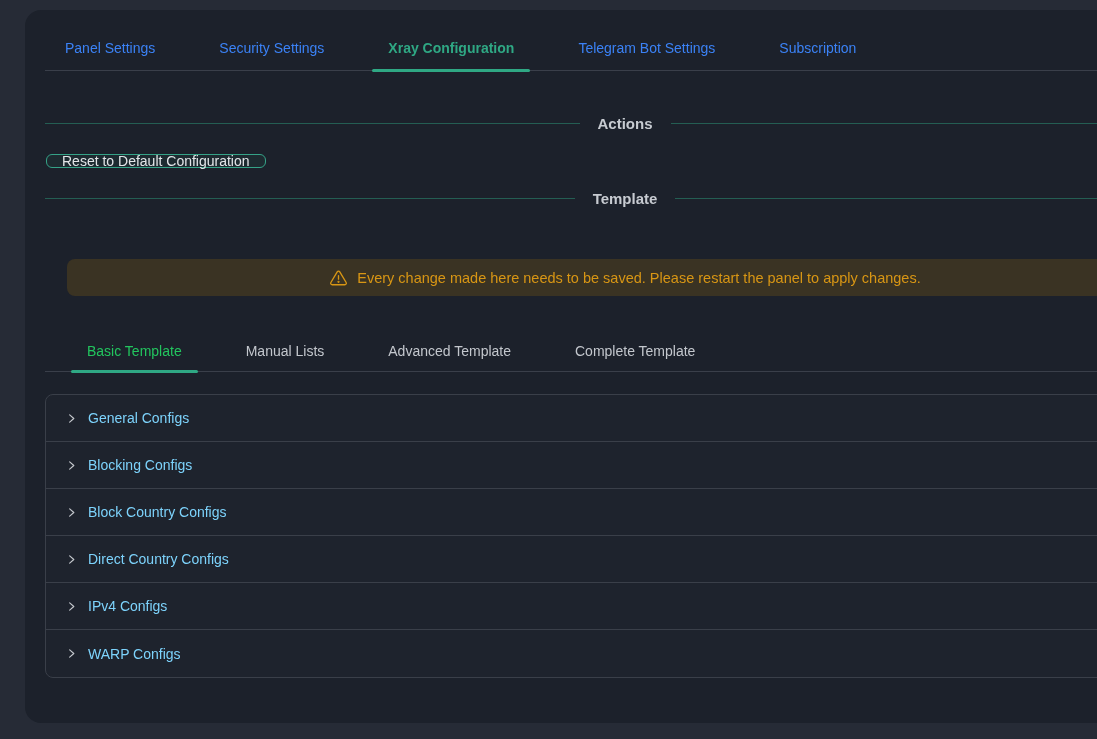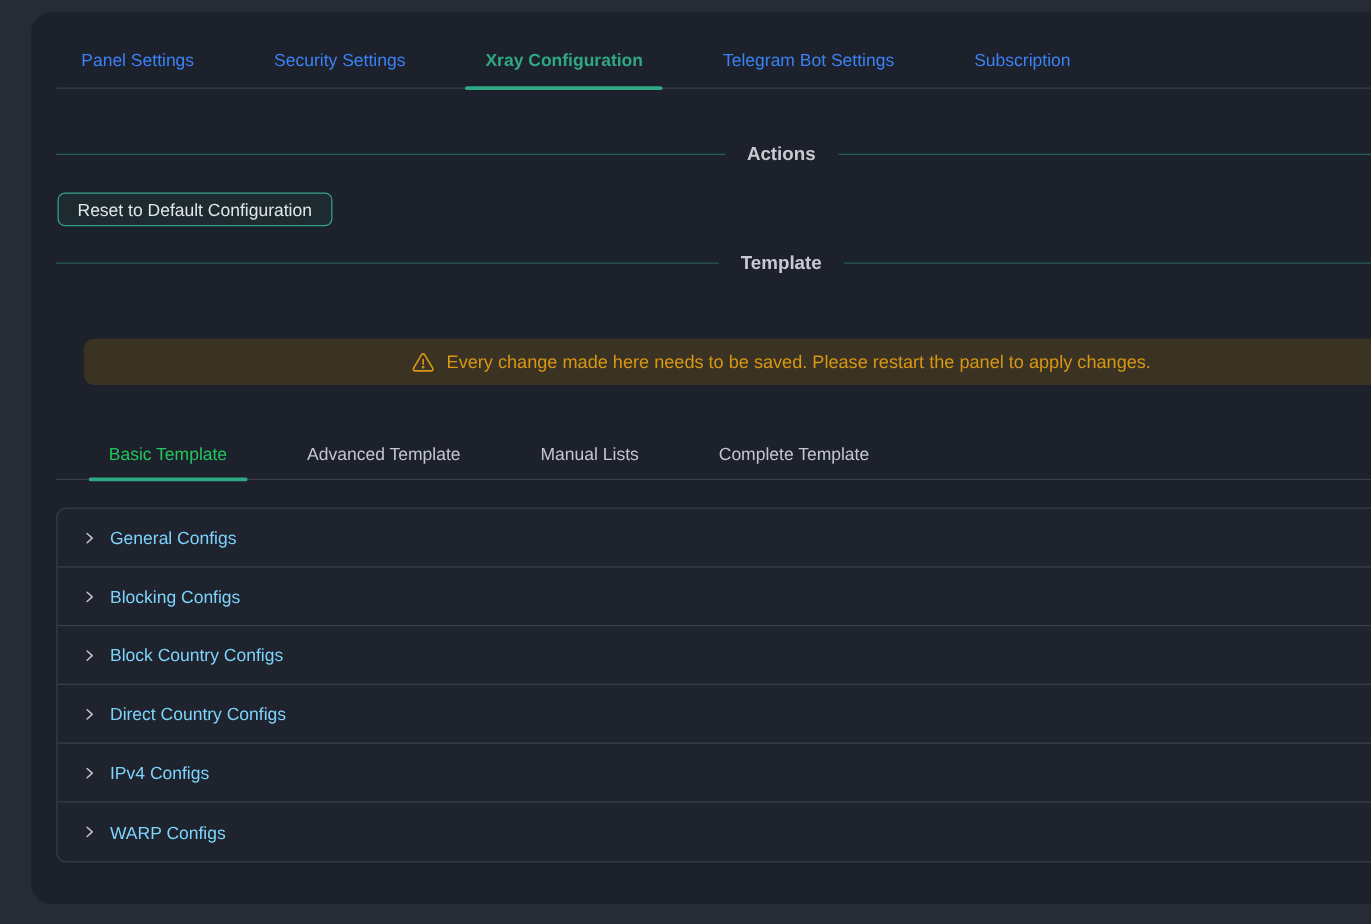--- a/index.html
+++ b/index.html
@@ -64,21 +64,21 @@
     color: #c7cbd1;
     white-space: nowrap;
   }
 
   
   .reset-btn {
     margin-top: 22px;
     margin-left: 1px;
     display: inline-flex;
     align-items: center;
-    height: 27px;
+    height: 14px;
     padding: 0 15px;
     background: rgba(47, 168, 132, 0.07);
     border: 1px solid #35a287;
     border-radius: 6px;
     color: #e3e6e9;
     font-size: 14px;
     font-family: inherit;
     cursor: pointer;
   }
   .divider.templates { margin-top: 21px; }
@@ -181,22 +181,22 @@
         <path d="M10.29 3.86L1.82 18a2 2 0 0 0 1.71 3h16.94a2 2 0 0 0 1.71-3L13.71 3.86a2 2 0 0 0-3.42 0z"></path>
         <line x1="12" y1="9" x2="12" y2="13.5"></line>
         <circle cx="12" cy="17" r="0.6" fill="#d89614"></circle>
       </svg>
     </span>
     <span class="alert-text">Every change made here needs to be saved. Please restart the panel to apply changes.</span>
   </div>
 
   <div class="tabs-sub">
     <div class="tab-sub active">Basic Template</div>
+    <div class="tab-sub">Manual Lists</div>
     <div class="tab-sub">Advanced Template</div>
-    <div class="tab-sub">Manual Lists</div>
     <div class="tab-sub">Complete Template</div>
   </div>
 
   <div class="collapse">
 
     <div class="collapse-row">
       <span class="chevron">
         <svg width="11" height="11" viewBox="0 0 24 24" fill="none" stroke="#c3c7cc" stroke-width="2.6" stroke-linecap="round" stroke-linejoin="round">
           <polyline points="8 4 17 12 8 20"></polyline>
         </svg>

